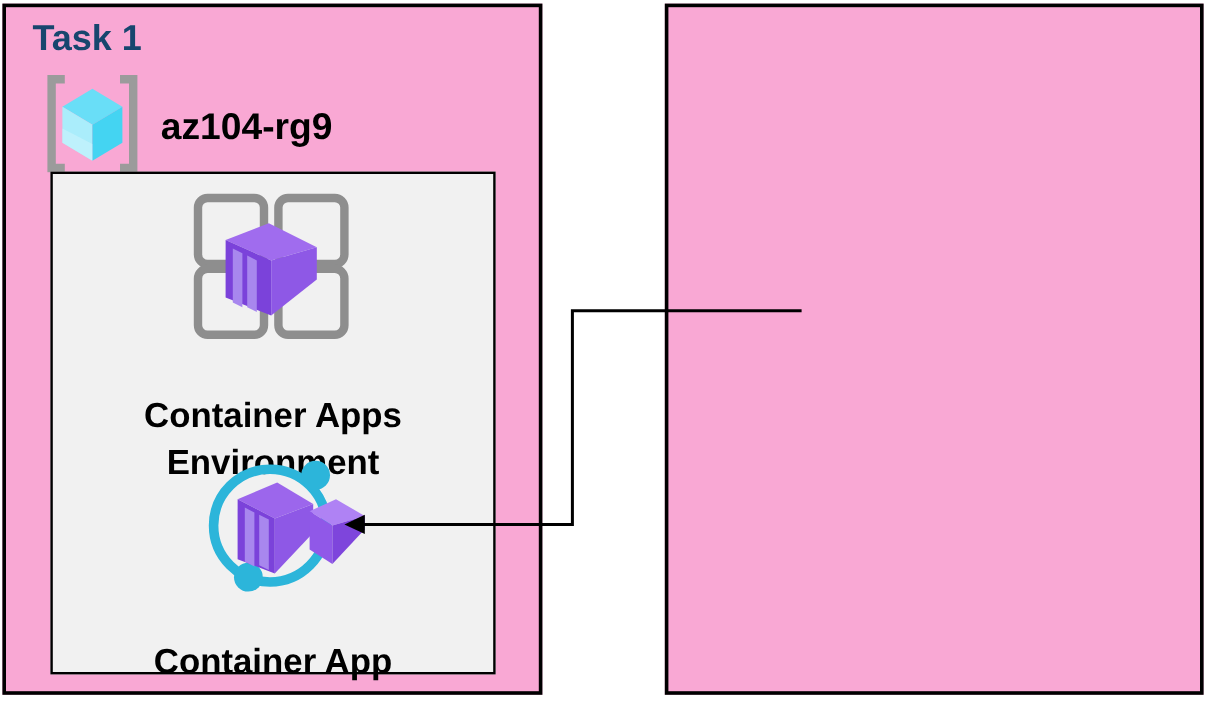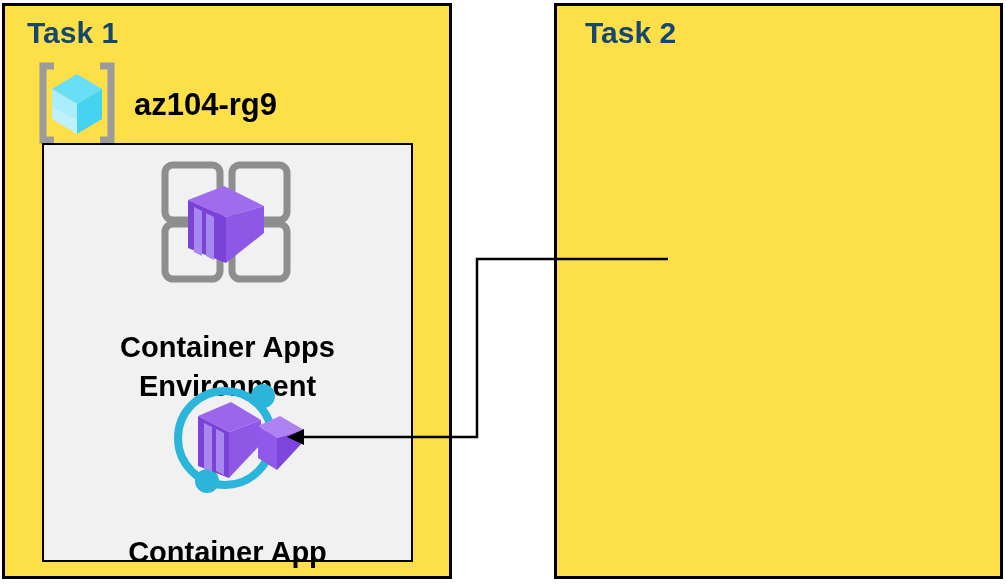--- a/index.html
+++ b/index.html
@@ -10,21 +10,21 @@
     --orbit-cyan:#2CB5DA;
     --grid-gray:#8E8E8E;
     --connector-black:#000000;
   }
   html,body{margin:0;padding:0;background:#fff;}
   #page{
     position:relative;width:1006px;height:584px;background:#fff;overflow:hidden;
     font-family:"Liberation Sans","DejaVu Sans",sans-serif;
   }
   .task-box{
-    position:absolute;top:3px;height:576px;background:#fde047;
+    position:absolute;top:3px;height:576px;background:#f9a8d4;
     border:3px solid #000;box-sizing:border-box;
   }
   #task1-box{left:2px;width:450px;}
   #task2-box{left:554px;width:449px;}
   .task-title{
     position:absolute;top:10px;font-size:30px;font-weight:700;
     color:var(--title-blue);white-space:nowrap;
   }
   #task1-title{left:22px;}
   #task2-title{left:28px;}
@@ -103,21 +103,20 @@
           <polygon points="93,46 115,36 139,50 112,58" fill="#AF82F4"></polygon>
           <polygon points="93,46 112,58 112,90 93,78" fill="#9058E8"></polygon>
           <polygon points="112,58 139,50 139,61 112,90" fill="#7E45DC"></polygon>
         </svg>
       </span>
       <div id="ca-label" class="node-label">Container App</div>
     </div>
   </div>
 
   <div id="task2-box" class="task-box">
-    <div id="task2-title" class="task-title">Task 2</div>
 
   </div>
 
   <svg id="connector">
     <polyline points="668,259 477,259 477,437 300,437" fill="none" stroke="var(--connector-black)" stroke-width="2.5"></polyline>
     <polygon points="287,437 304,429 304,445" fill="var(--connector-black)"></polygon>
   </svg>
 
 </div>
 

